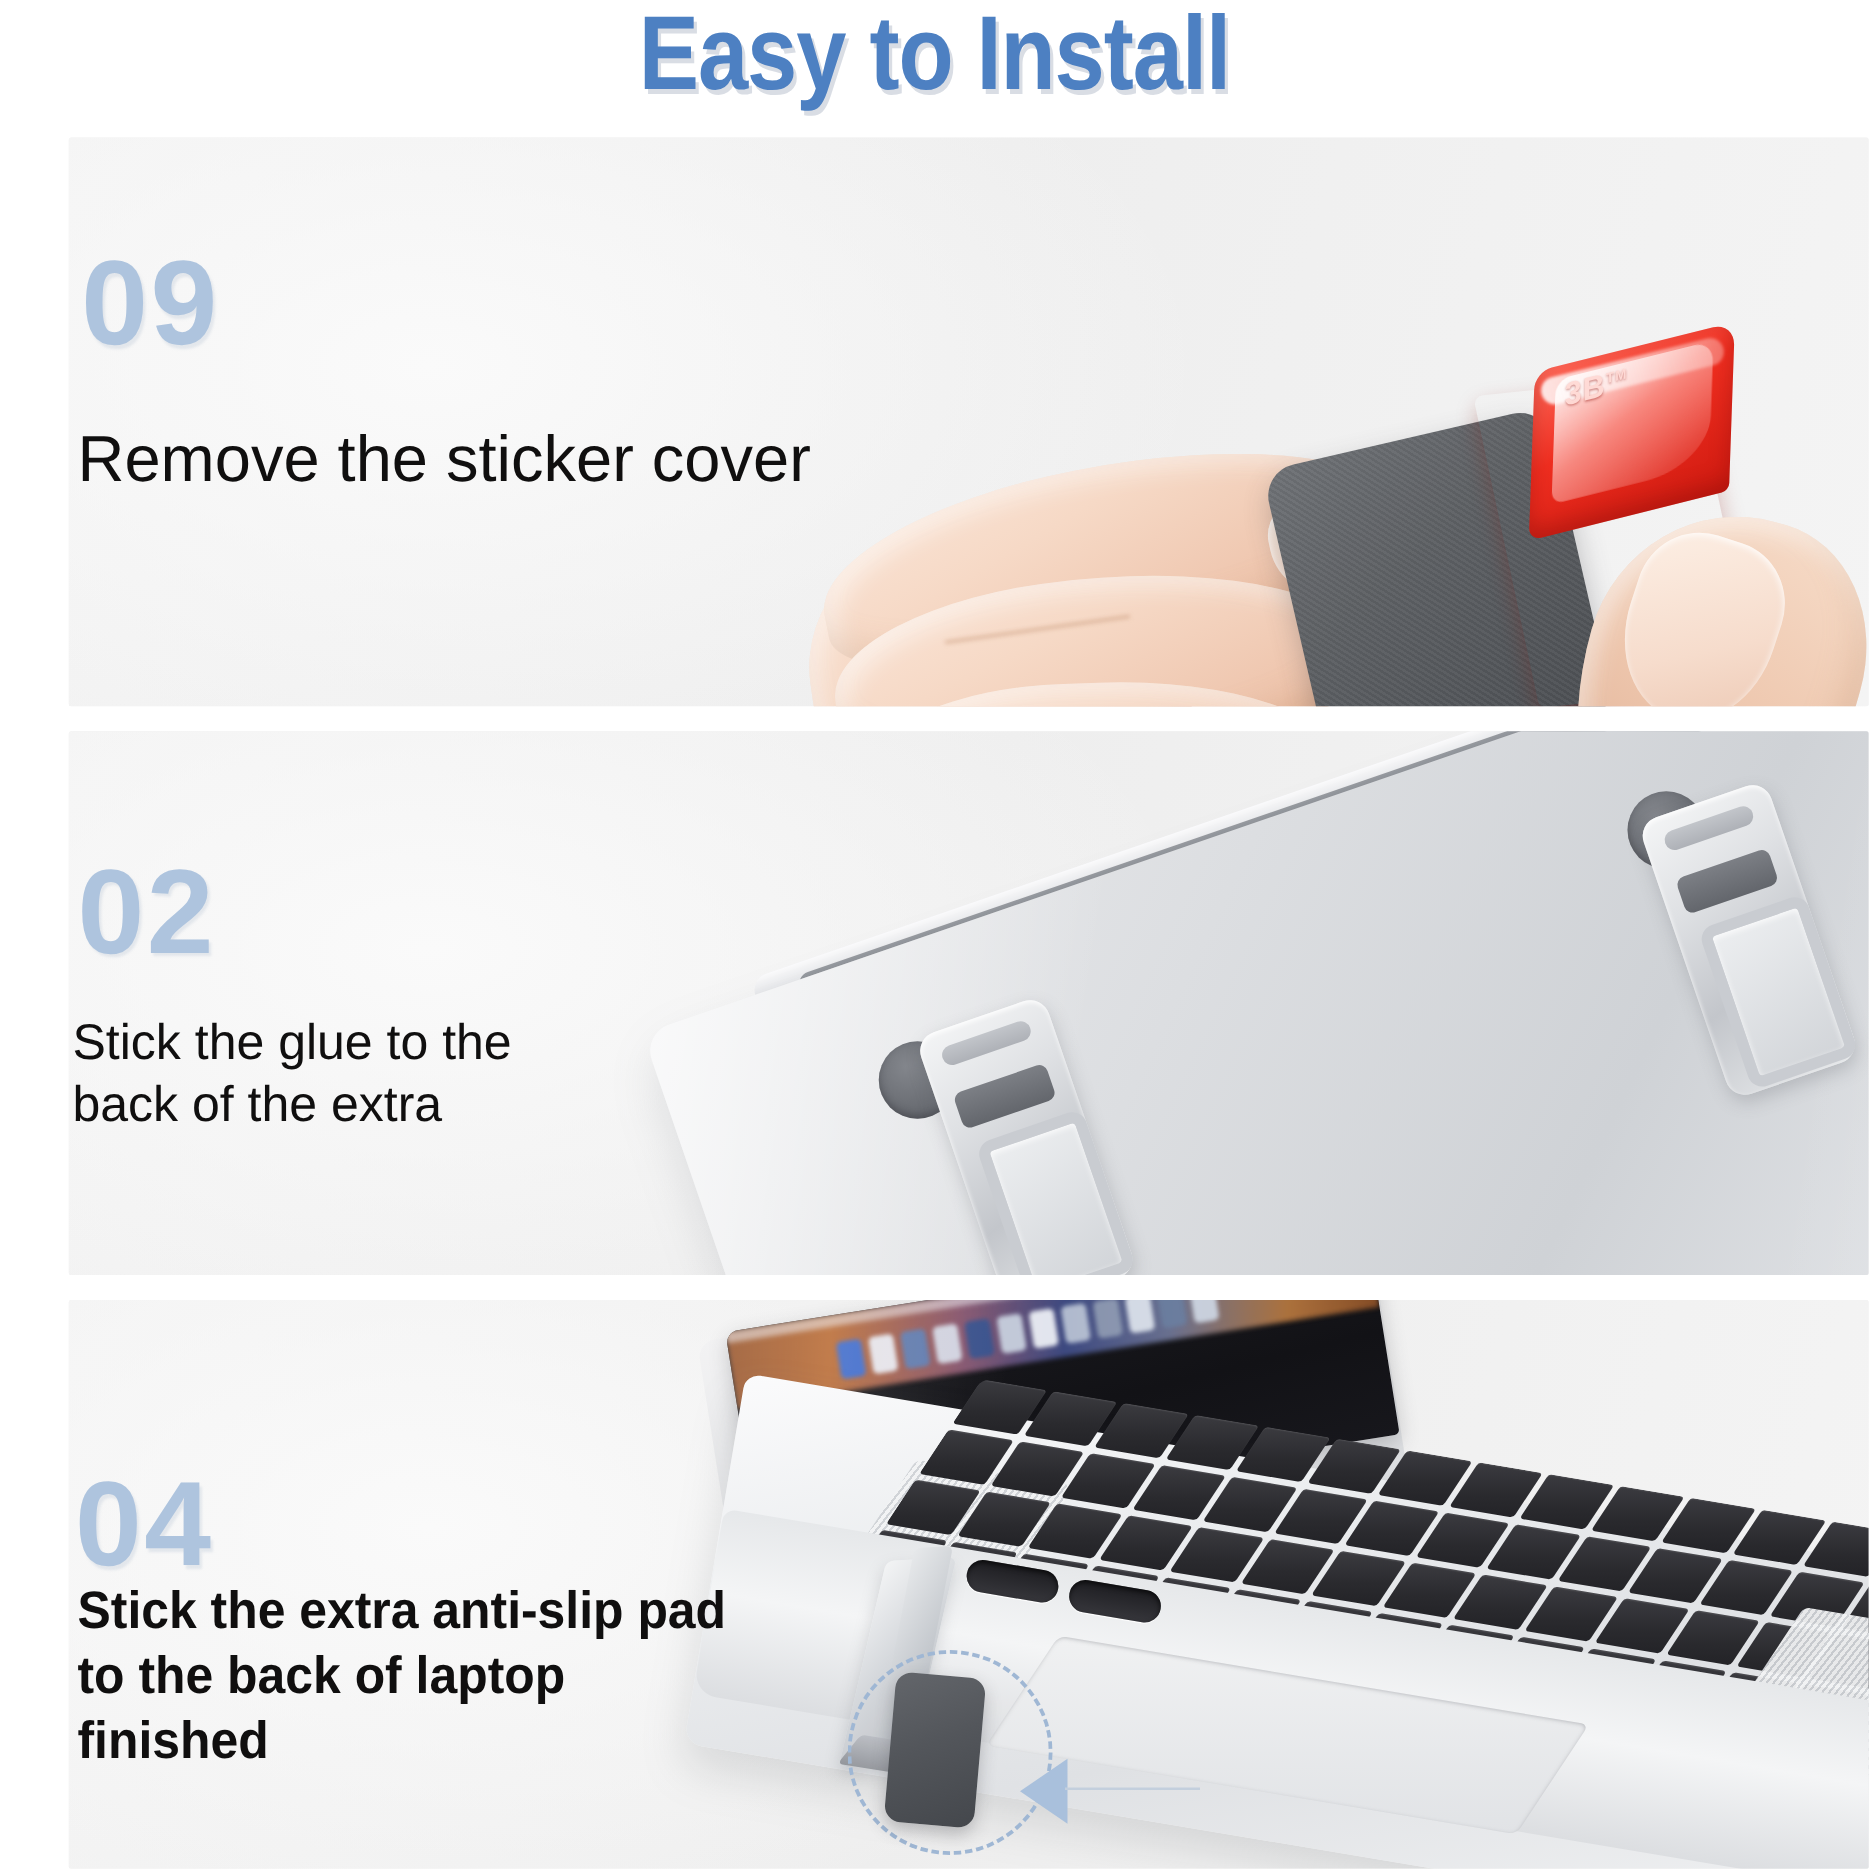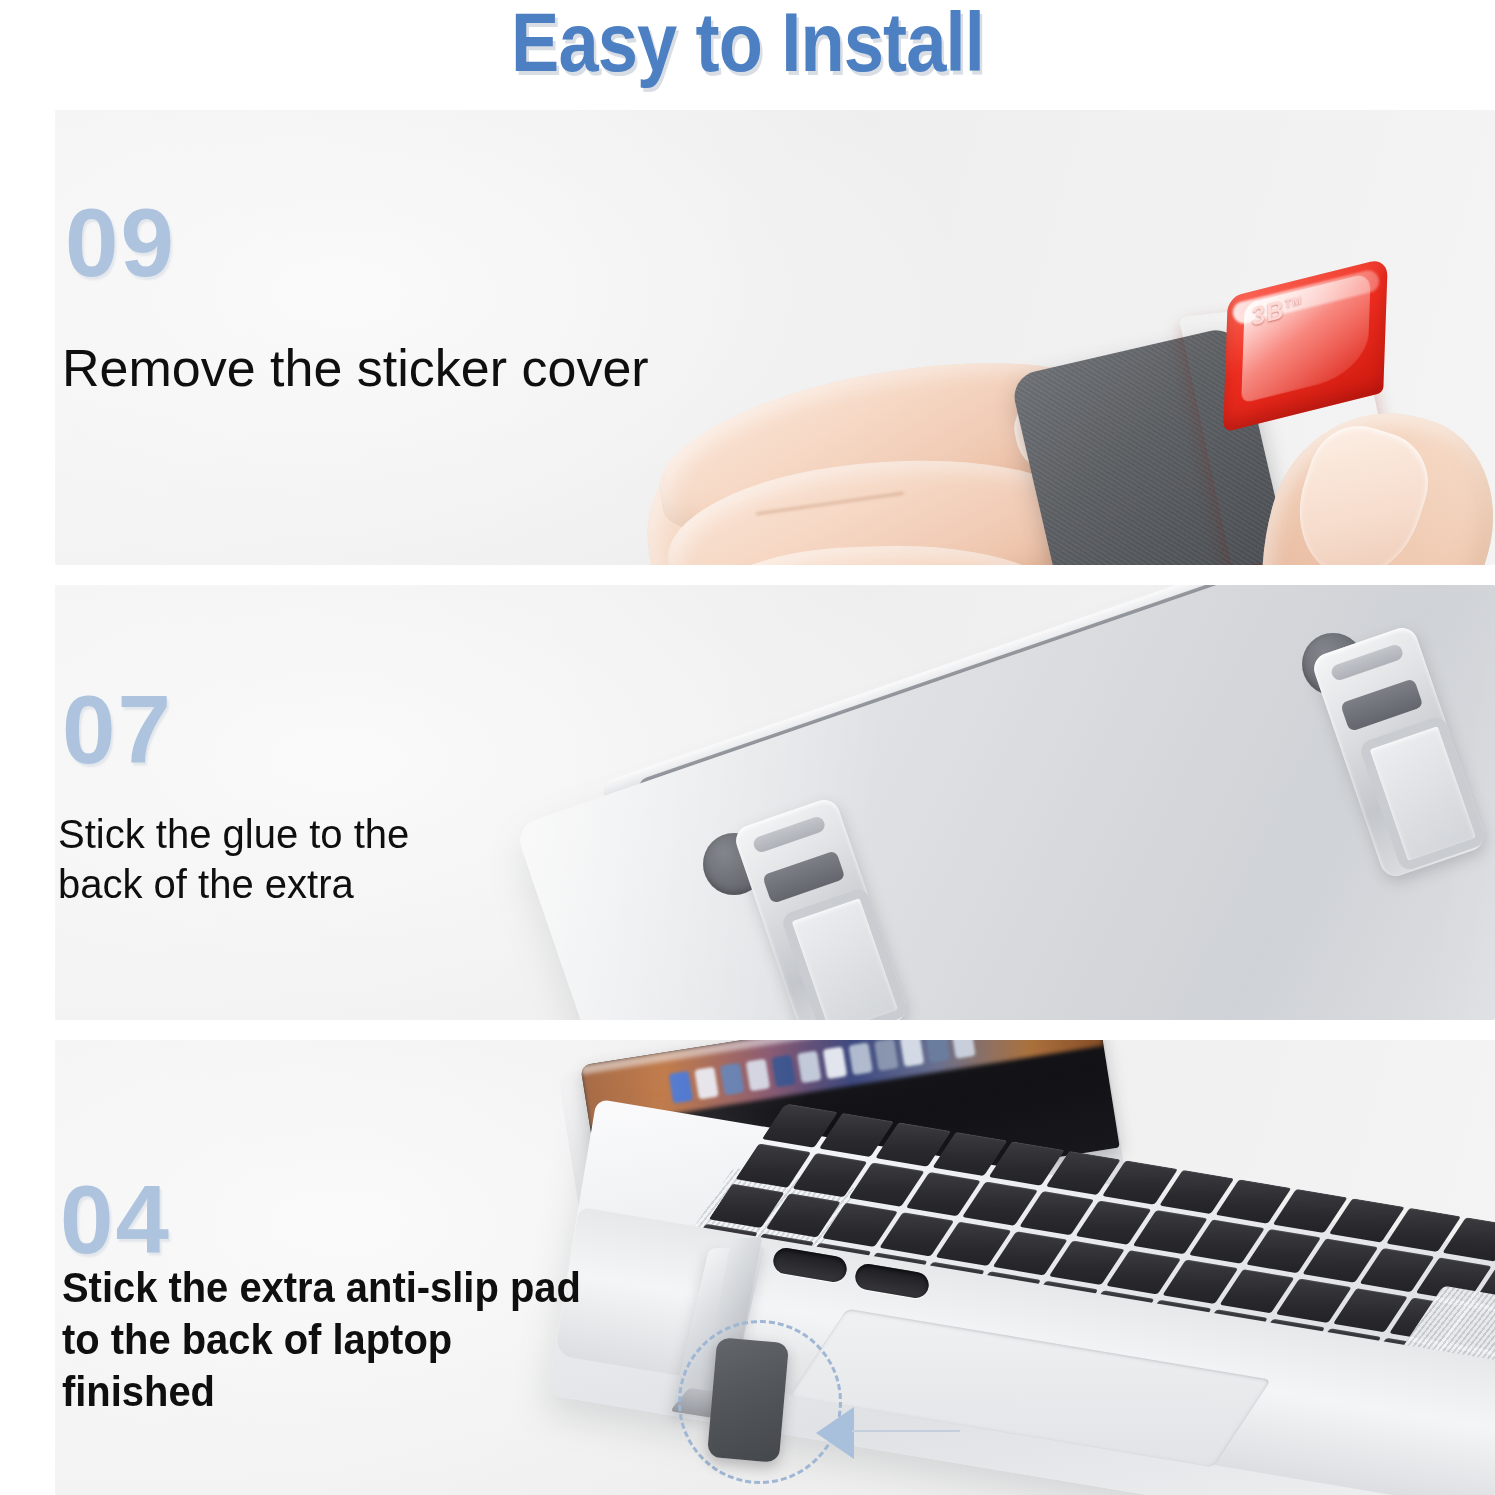--- a/index.html
+++ b/index.html
@@ -536,21 +536,21 @@
   <div class="callout-circle"></div>
   <div class="callout-pad"></div>
   <div class="callout-arrow"></div>
   <div class="callout-line"></div>
 
   <div class="s1">
     <div class="step-num">09</div>
     <div class="step-text">Remove the sticker cover</div>
   </div>
   <div class="s2">
-    <div class="step-num">07</div>
+    <div class="step-num">02</div>
     <div class="step-text">Stick the glue to the
 back of the extra</div>
   </div>
   <div class="s3">
     <div class="step-num">04</div>
     <div class="step-text">Stick the extra anti-slip pad
 to the back of laptop
  finished</div>
   </div>
 

